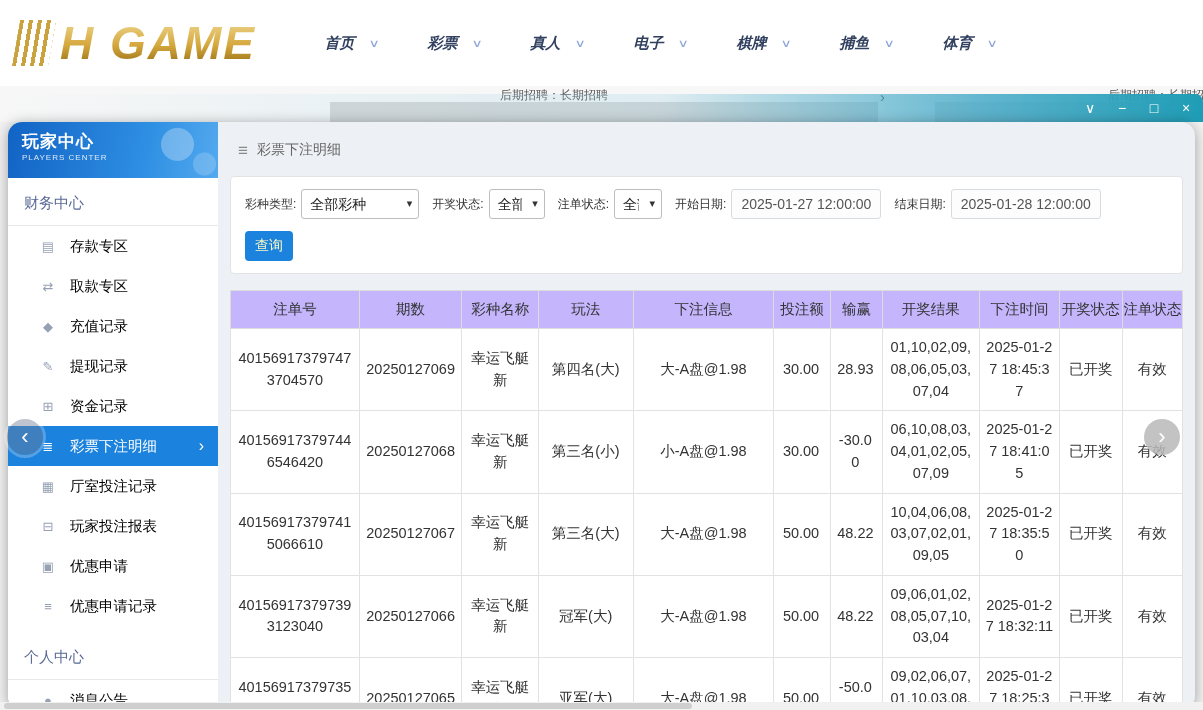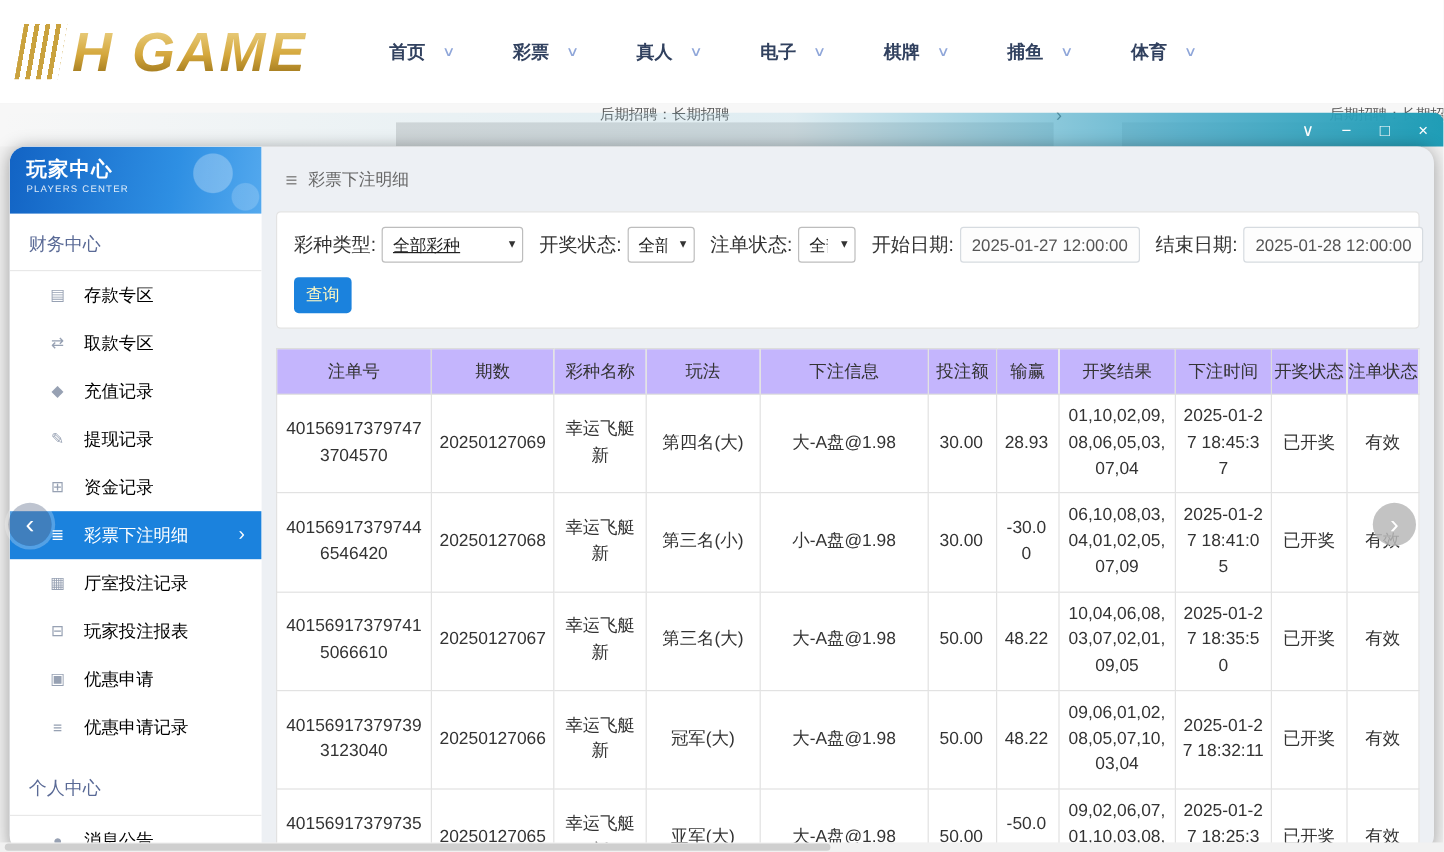--- a/index.html
+++ b/index.html
@@ -15,21 +15,21 @@
   .logo-stripes {
     width:36px; height:46px; transform:skewX(-10deg);
     background:repeating-linear-gradient(90deg, #caa23e 0 4px, transparent 4px 9px);
   }
   .logo-text {
     font-size:46px; font-weight:800; font-style:italic; letter-spacing:2px;
     background:linear-gradient(180deg, var(--gold-light) 0%, #d4a73c 55%, var(--gold-dark) 100%);
     -webkit-background-clip:text; background-clip:text; color:transparent;
   }
   .main-nav { position:absolute; left:300px; top:0; height:86px; display:flex; align-items:center; }
-  .nav-item { width:103px; display:flex; align-items:center; justify-content:center; gap:16px; cursor:pointer; }
+  .nav-item { width:103px; display:flex; align-items:center; justify-content:center; gap:16px; cursor:pointer;font-style:italic; }
   .nav-label { font-size:15px; color:#31415f; font-weight:600; }
   .nav-chevron { font-size:11px; color:#8fa6d9; transform:scaleX(1.4); }
 
   
   .banner { position:absolute; left:0; top:86px; width:1203px; height:36px; background:#f7f7f7; z-index:1; overflow:hidden; }
   .banner-caption { position:absolute; top:1px; font-size:12px; color:#555; white-space:nowrap; }
   .banner-caption.left { left:500px; }
   .banner-caption.right { left:1108px; }
   .banner-block { position:absolute; top:16px; height:20px; background:#d6d6d6; }
   .banner-block.b1 { left:330px; width:548px; }
@@ -75,30 +75,30 @@
   .mi-chevron { margin-left:auto; margin-right:14px; color:#fff; font-size:16px; }
 
   
   .content { position:absolute; left:210px; right:0; top:0; bottom:0; padding:0 12px; overflow:hidden; }
   .breadcrumb { height:46px; display:flex; align-items:flex-end; gap:9px; padding:0 8px 9px; }
   .bc-icon { color:#8a8a8a; font-size:17px; line-height:1; }
   .bc-title { color:#666; font-size:14px; }
 
   .filter-card { margin-top:8px; background:#fff; border:1px solid #e3e3e3; border-radius:4px; padding:12px 14px; }
   .filter-row { display:flex; align-items:center; }
-  .f-label { font-size:16px; color:#333; margin-right:5px; white-space:nowrap; }
+  .f-label { font-size:12px; color:#333; margin-right:5px; white-space:nowrap; }
   .f-label.gap { margin-left:13px; }
   .select-wrap { position:relative; display:inline-block; }
   select.sel {
     -webkit-appearance:none; appearance:none; height:30px; border:1px solid #bdbdbd; border-radius:3px;
     background:#fff; font-size:14px; color:#222; padding:0 22px 0 8px;
     font-family:"Liberation Sans","DejaVu Sans",sans-serif;
   }
   .sel-arrow { position:absolute; right:7px; top:8px; font-size:11px; color:#333; pointer-events:none; }
-  .w118 { width:118px;text-decoration:underline; } .w56 { width:56px; } .w48 { width:48px; }
+  .w118 { width:118px; } .w56 { width:56px; } .w48 { width:48px; }
   input.date {
     height:30px; width:150px; border:1px solid #d6dbe0; border-radius:3px; padding:0 9px;
     font-size:14px; color:#555; background:#fdfdfd;
     font-family:"Liberation Sans","DejaVu Sans",sans-serif;
   }
   .search-btn {
     margin-top:12px; width:48px; height:30px; background:var(--accent); color:#fef9c3; border:none;
     border-radius:4px; font-size:14px; cursor:pointer; font-family:inherit;
   }
 

